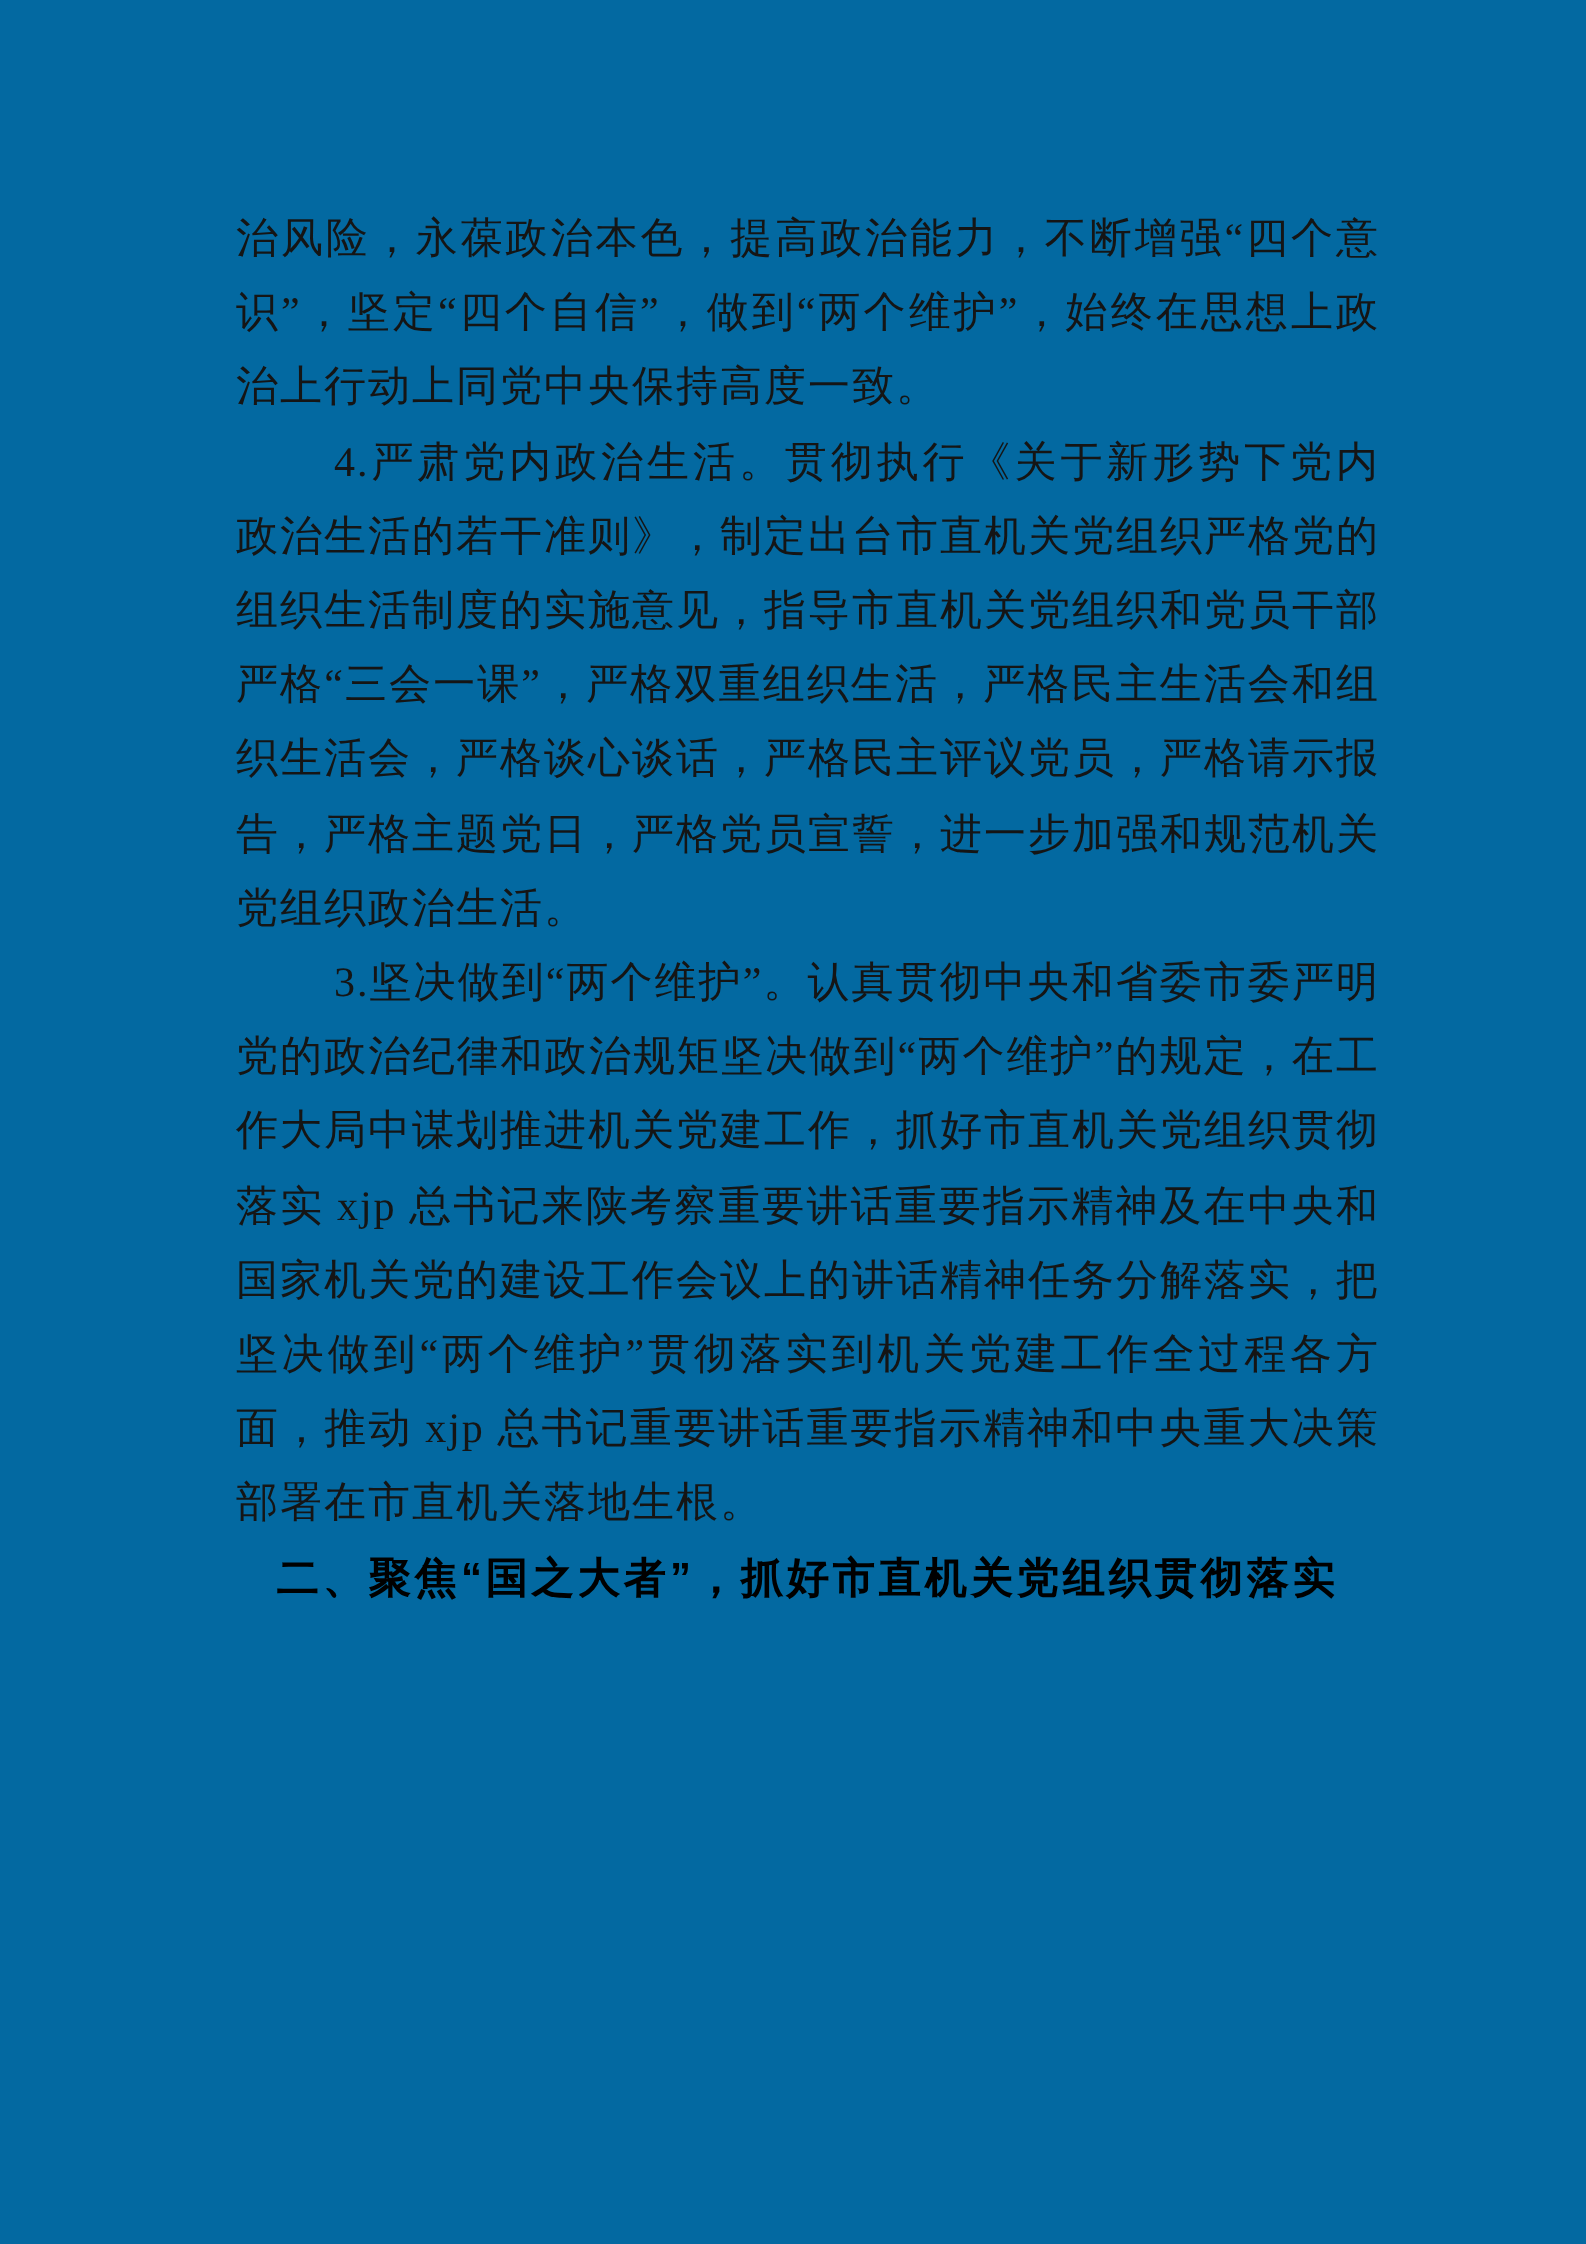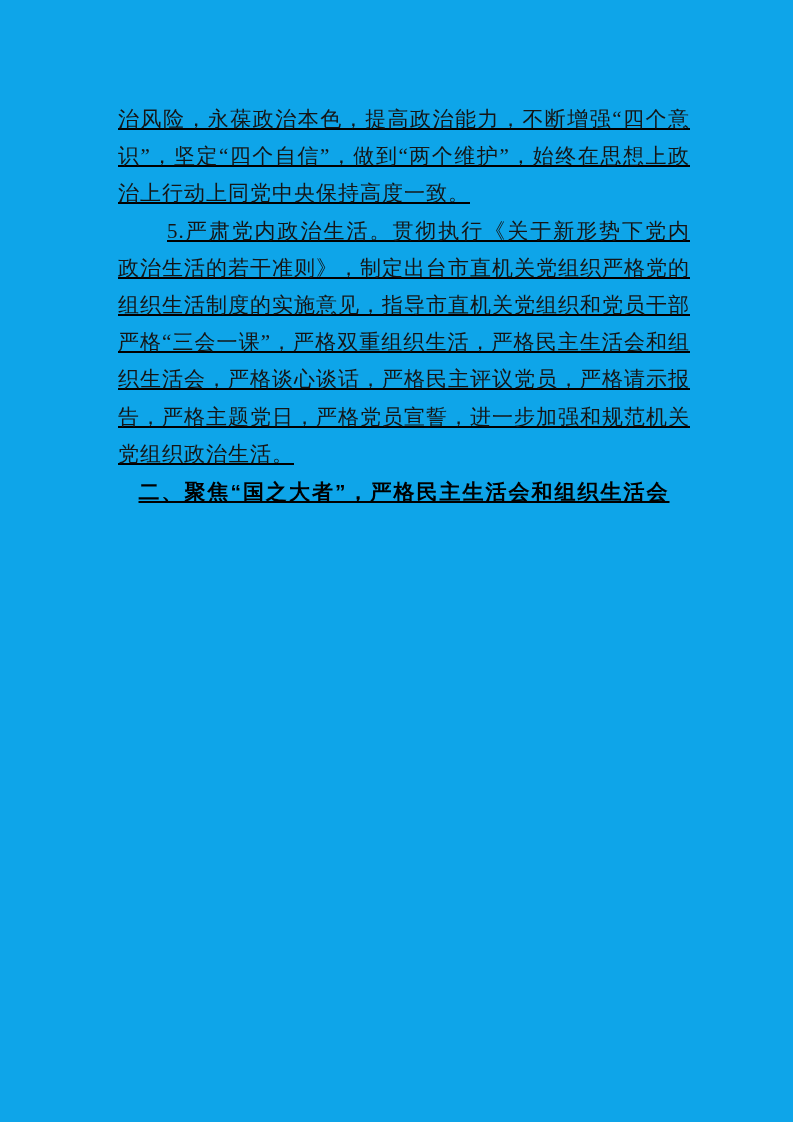--- a/index.html
+++ b/index.html
@@ -10,24 +10,23 @@
   body {
     width: 793px;
     height: 1122px;
     overflow: hidden;
     font-family: "Liberation Serif", serif;
   }
   .page {
     box-sizing: border-box;
     width: 793px;
     height: 1122px;
-    background: #0ea5e9;
+    background: #0369a1;
     padding: 101px 103px 0 118px;
     position: relative;
-    text-decoration: underline;
   }
   .para {
     margin: 0;
     font-size: 21px;
     line-height: 37.2px;
     color: #151515;
     text-align: justify;
     text-justify: inter-character;
     letter-spacing: 1px;
     text-indent: 49px;
@@ -47,18 +46,19 @@
     letter-spacing: 2px;
     font-family: "Liberation Sans", sans-serif;
   }
 </style>
 </head>
 <body>
 
 <div class="page">
   <p class="para continuation">治风险，永葆政治本色，提高政治能力，不断增强“四个意识”，坚定“四个自信”，做到“两个维护”，始终在思想上政治上行动上同党中央保持高度一致。</p>
 
-  <p class="para">5.严肃党内政治生活。贯彻执行《关于新形势下党内政治生活的若干准则》，制定出台市直机关党组织严格党的组织生活制度的实施意见，指导市直机关党组织和党员干部严格“三会一课”，严格双重组织生活，严格民主生活会和组织生活会，严格谈心谈话，严格民主评议党员，严格请示报告，严格主题党日，严格党员宣誓，进一步加强和规范机关党组织政治生活。</p>
+  <p class="para">4.严肃党内政治生活。贯彻执行《关于新形势下党内政治生活的若干准则》，制定出台市直机关党组织严格党的组织生活制度的实施意见，指导市直机关党组织和党员干部严格“三会一课”，严格双重组织生活，严格民主生活会和组织生活会，严格谈心谈话，严格民主评议党员，严格请示报告，严格主题党日，严格党员宣誓，进一步加强和规范机关党组织政治生活。</p>
 
+  <p class="para">3.坚决做到“两个维护”。认真贯彻中央和省委市委严明党的政治纪律和政治规矩坚决做到“两个维护”的规定，在工作大局中谋划推进机关党建工作，抓好市直机关党组织贯彻落实 xjp 总书记来陕考察重要讲话重要指示精神及在中央和国家机关党的建设工作会议上的讲话精神任务分解落实，把坚决做到“两个维护”贯彻落实到机关党建工作全过程各方面，推动 xjp 总书记重要讲话重要指示精神和中央重大决策部署在市直机关落地生根。</p>
 
-  <p class="heading">二、聚焦“国之大者”，严格民主生活会和组织生活会</p>
+  <p class="heading">二、聚焦“国之大者”，抓好市直机关党组织贯彻落实</p>
 
 </div>
 
 </body></html>

